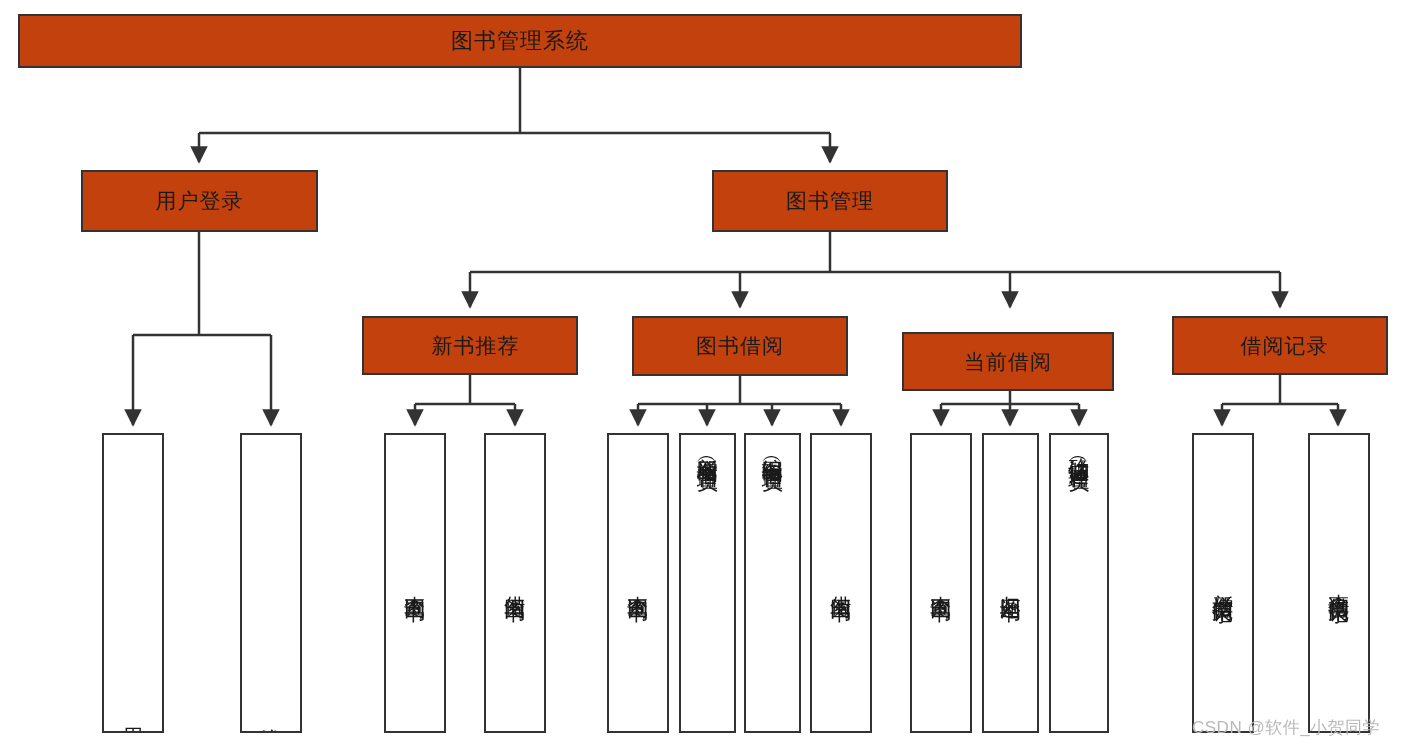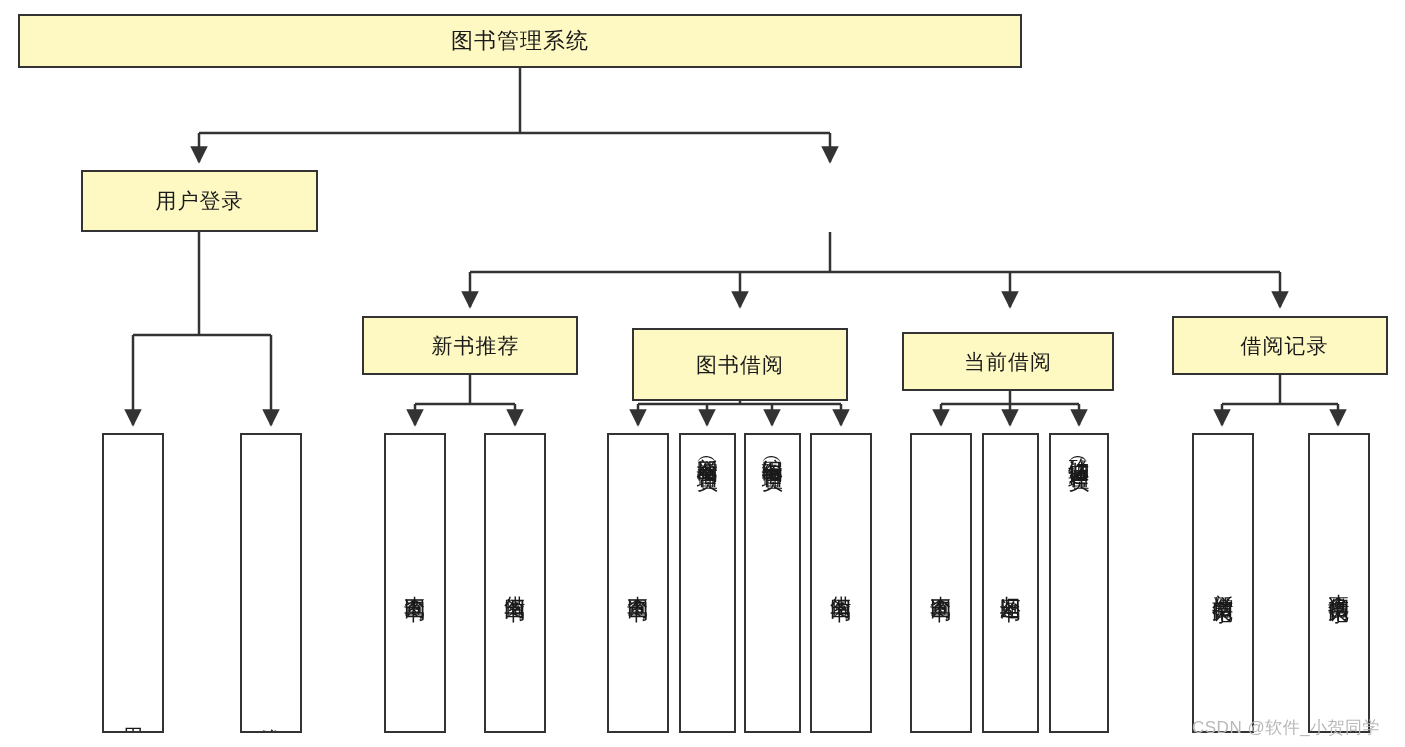--- a/index.html
+++ b/index.html
@@ -22,21 +22,21 @@
     left: 0;
     top: 0;
     width: 1405px;
     height: 747px;
     pointer-events: none;
   }
   .node {
     position: absolute;
     box-sizing: border-box;
     border: 2px solid #333333;
-    background: #fef9c3;
+    background: #c2410c;
     display: flex;
     align-items: center;
     justify-content: center;
     color: #1a1a1a;
   }
   .node-h {
     font-size: 21px;
     letter-spacing: 1px;
   }
   .node-root {
@@ -127,25 +127,28 @@
     </g>
   </svg>
 
   <div class="node node-root" style="left:18px; top:14px; width:1004px; height:54px;">
     <span>图书管理系统</span>
   </div>
 
   <div class="node node-h" style="left:81px; top:170px; width:237px; height:62px;">
     <span>用户登录</span>
   </div>
+  <div class="node node-h" style="left:712px; top:170px; width:236px; height:62px;">
+    <span>图书管理</span>
+  </div>
 
   <div class="node node-h" style="left:362px; top:316px; width:216px; height:59px;padding-left:11px;">
     <span>新书推荐</span>
   </div>
-  <div class="node node-h" style="left:632px; top:328px; width:216px; height:73px;">
+  <div class="node node-h" style="left:632px; top:316px; width:216px; height:60px;">
     <span>图书借阅</span>
   </div>
   <div class="node node-h" style="left:902px; top:332px; width:212px; height:59px;">
     <span>当前借阅</span>
   </div>
   <div class="node node-h" style="left:1172px; top:316px; width:216px; height:59px;padding-left:9px;">
     <span>借阅记录</span>
   </div>
 
   <div class="leaf align-bottom" style="left:102px; top:433px; width:62px; height:300px;">

